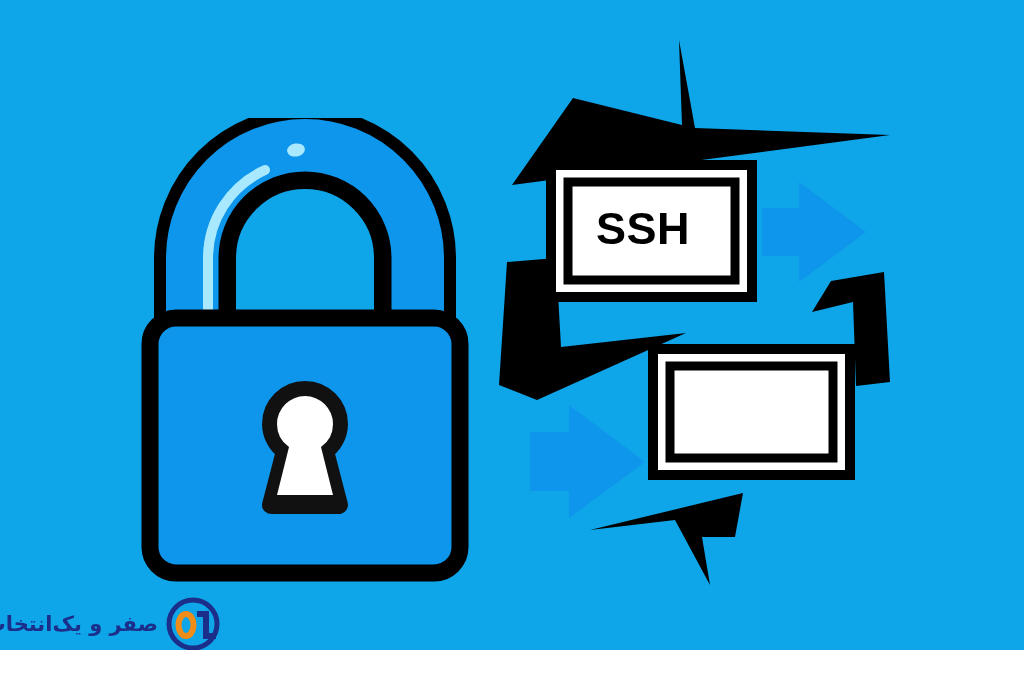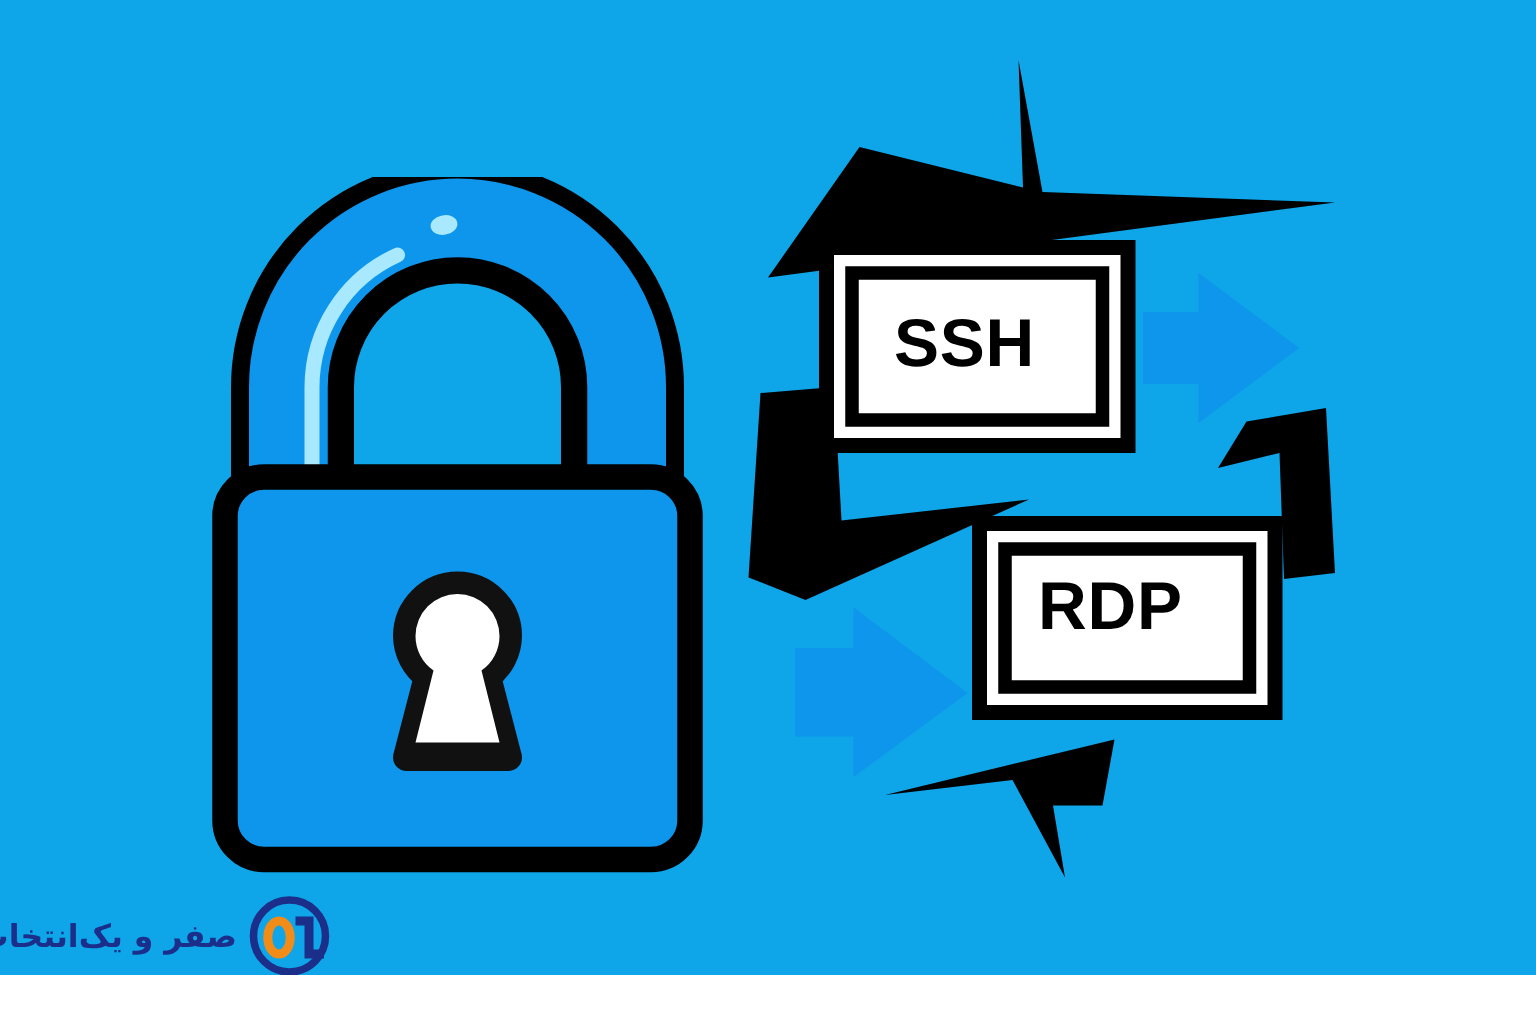--- a/index.html
+++ b/index.html
@@ -171,21 +171,20 @@
       </g>
 
       <polygon points="40,392 79,392 79,365 155,422 79,478 79,451 40,451" fill="#0d96eb"></polygon>
 
       <polygon points="100,490 253,453 245,497 212,497 220,545 185,480" fill="#000000"></polygon>
     </svg>
   </div>
 
   <div class="proto-label" id="ssh-label">SSH</div>
 
-  <div class="proto-label" id="rdp-label">RDP</div>
 
   <div id="brand-logo">
 
     <div id="brand-mark">
       <svg viewBox="0 0 58 58" xmlns="http://www.w3.org/2000/svg">
         <circle cx="29" cy="29" r="24" fill="none" stroke="#1b2f8a" stroke-width="5"></circle>
 
         <ellipse cx="22" cy="30" rx="7.5" ry="11" fill="none" stroke="#f28c18" stroke-width="6"></ellipse>
 
         <path d="M 36 19 L 42 19 L 42 41 L 49 41" fill="none" stroke="#1b2f8a" stroke-width="6" stroke-linecap="square" stroke-linejoin="miter"></path>

